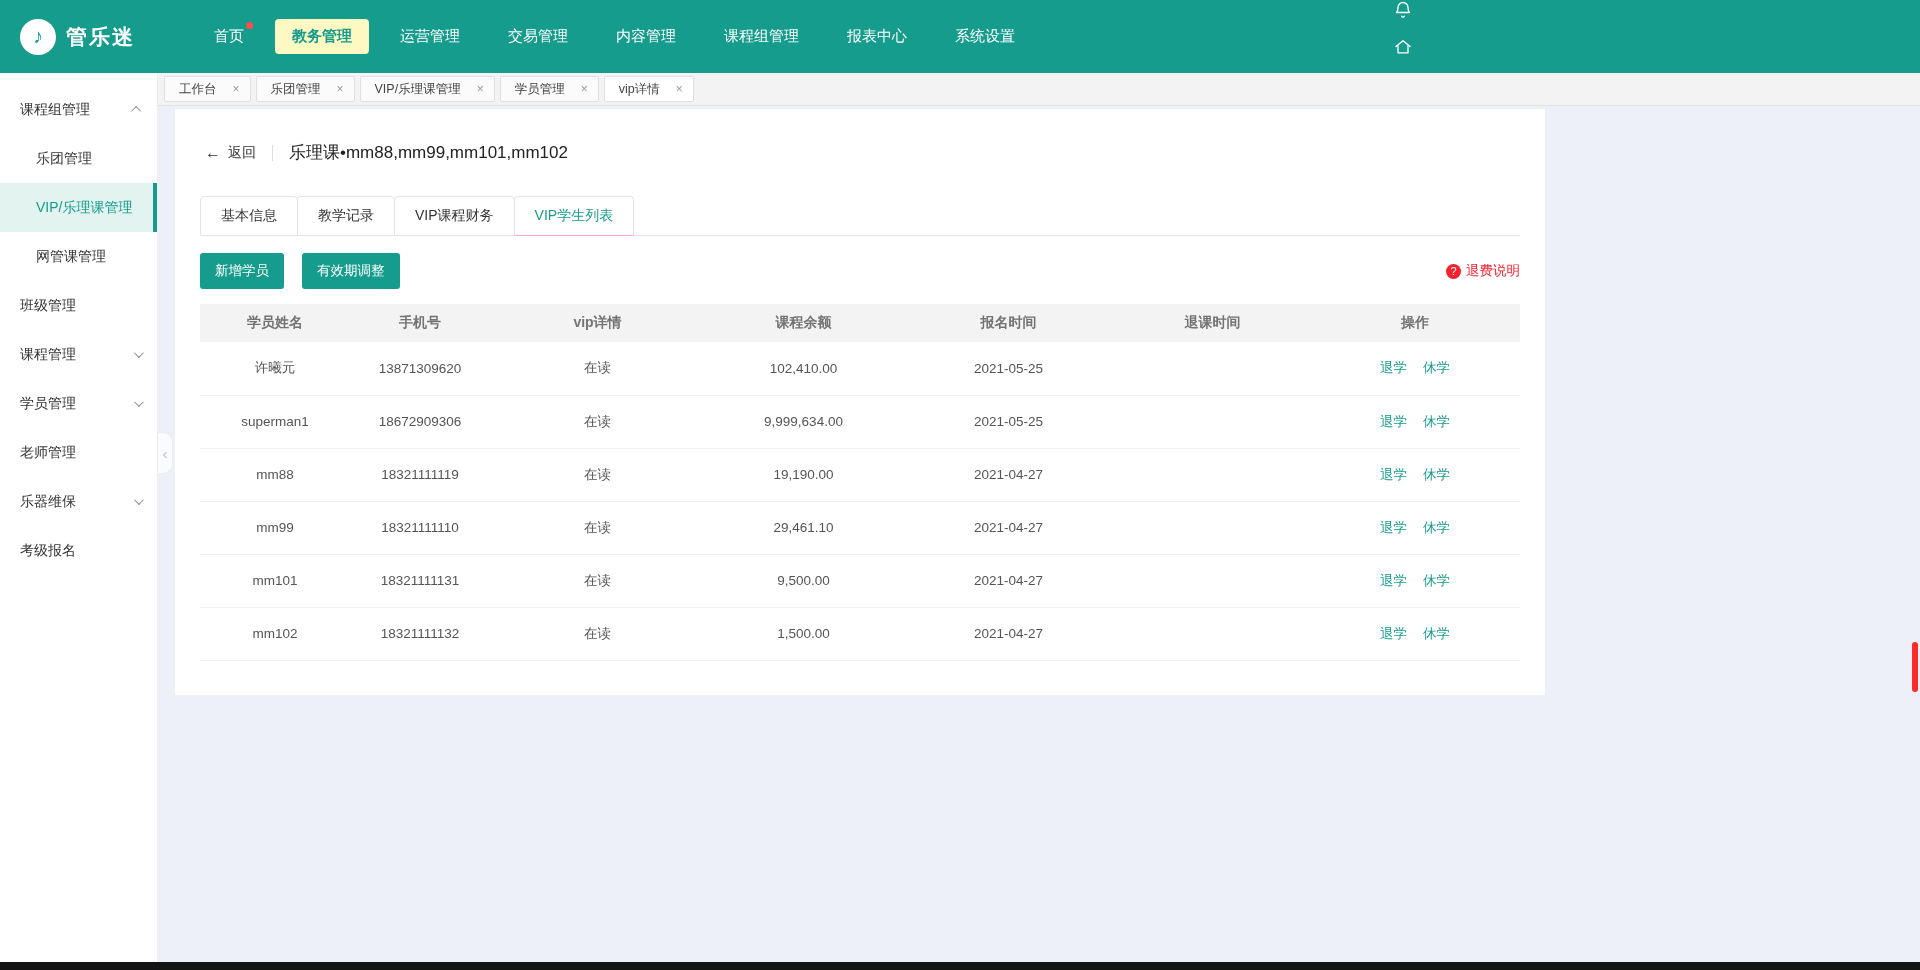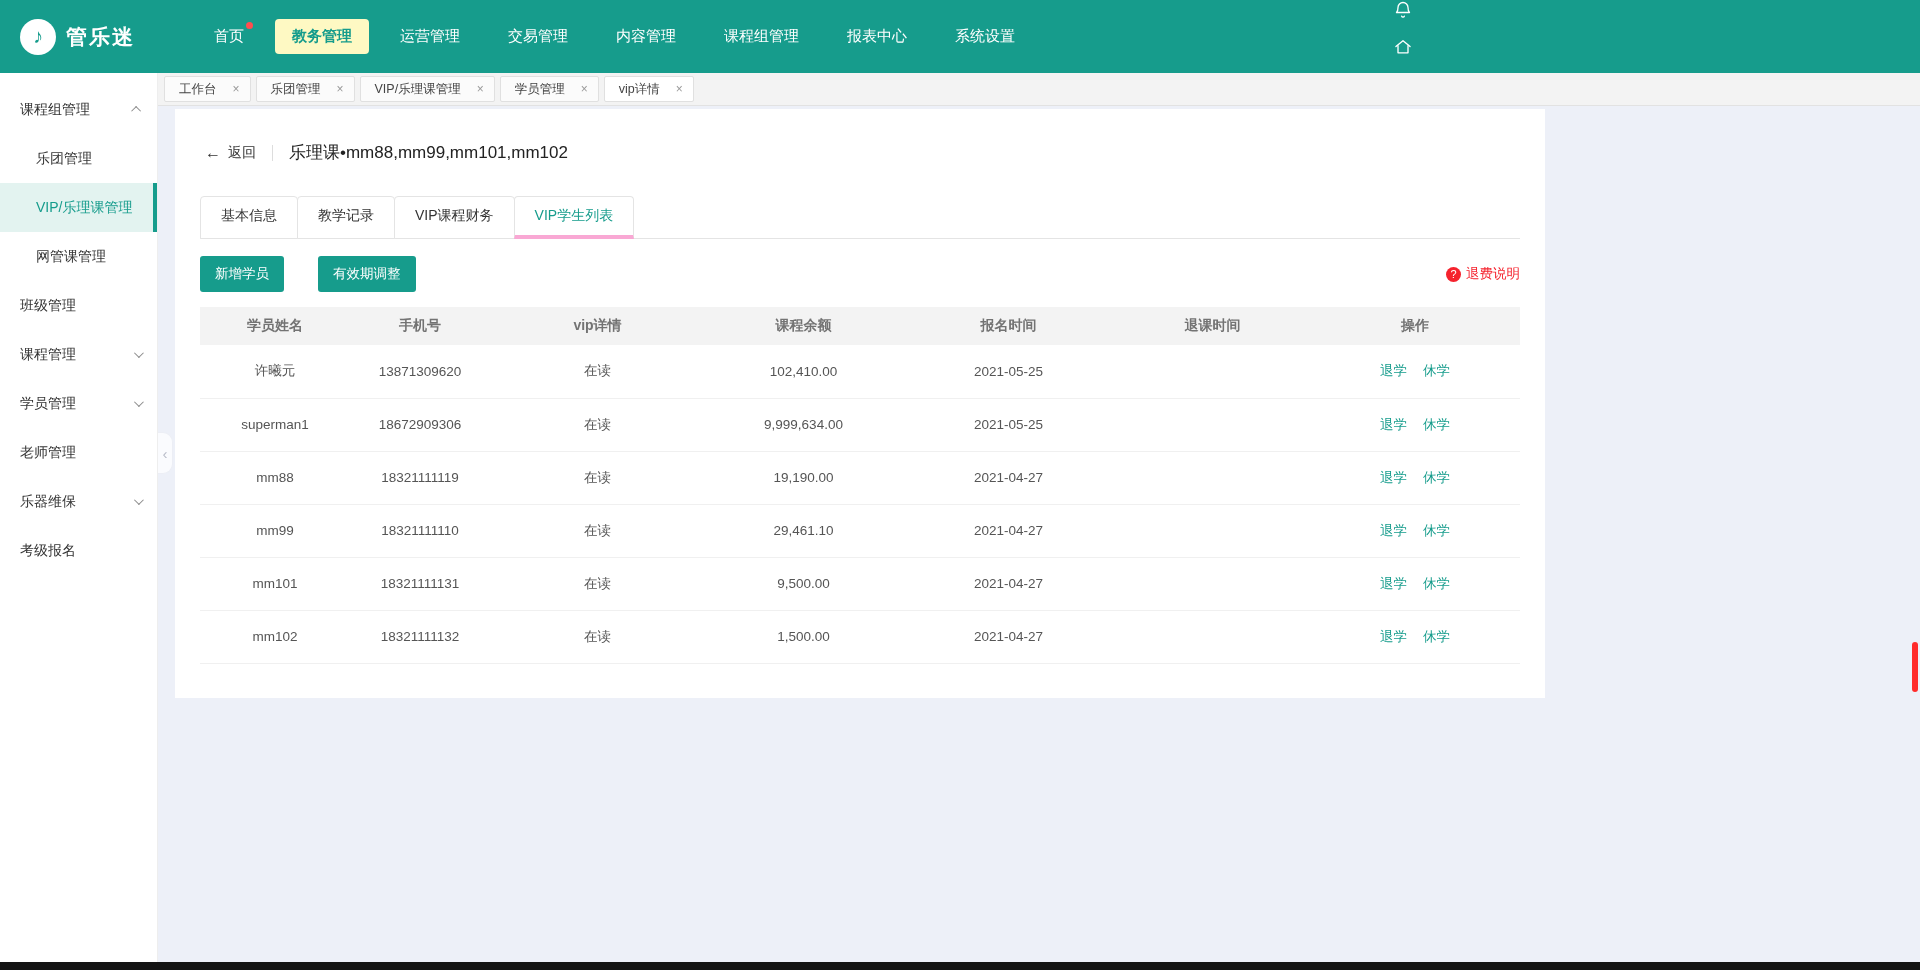--- a/index.html
+++ b/index.html
@@ -81,25 +81,25 @@
   .back-row{ display:flex; align-items:center; padding:32px 25px 16px 30px; }
   .back{ display:flex; align-items:center; gap:7px; font-size:14px; color:#333; cursor:pointer; }
   .back .arrow{ font-size:16px; }
   .vdiv{ width:1px; height:16px; background:#ddd; margin:0 16px; }
   .ptitle{ font-size:17px; font-weight:normal; color:#222; }
   .ptabs{ display:flex; margin:16px 25px; border-bottom:1px solid #e4e4e4; }
   .ptab{
     padding:10px 20px; font-size:14px; color:#333; background:#fff; cursor:pointer;
     border:1px solid #e4e4e4; border-radius:4px 4px 0 0; margin-right:-1px; margin-bottom:-1px;
   }
-  .ptab.active{ color:var(--accent); border-bottom:4px solid #f9a8d4; }
+  .ptab.active{ color:var(--accent); border-bottom:1px solid #f9a8d4; }
   .actions-row{ display:flex; align-items:center; margin:17px 25px 15px; }
   .btn{
     background:var(--accent); color:#fff; border:none; border-radius:3px;
-    font-size:13.5px; padding:9px 15px; margin-right:34px; cursor:pointer;
+    font-size:13.5px; padding:9px 15px; margin-right:18px; cursor:pointer;
     font-family:inherit;
   }
   .refund{ margin-left:auto; display:flex; align-items:center; gap:5px;
     color:var(--danger); font-size:13.5px; cursor:pointer; }
   .qicon{
     width:15px; height:15px; border-radius:50%; background:var(--danger); color:#fff;
     font-size:11px; font-style:normal; display:flex; align-items:center; justify-content:center;
   }
   .table-wrap{ margin:0 25px; }
   table{ width:100%; border-collapse:collapse; table-layout:fixed; }

